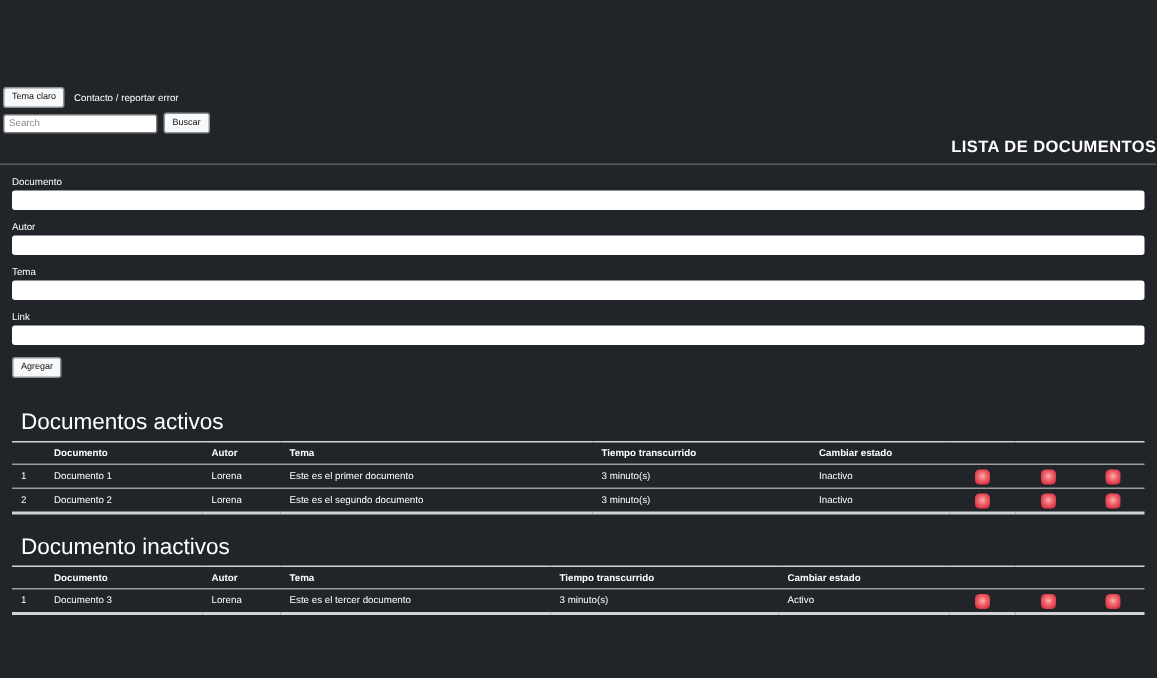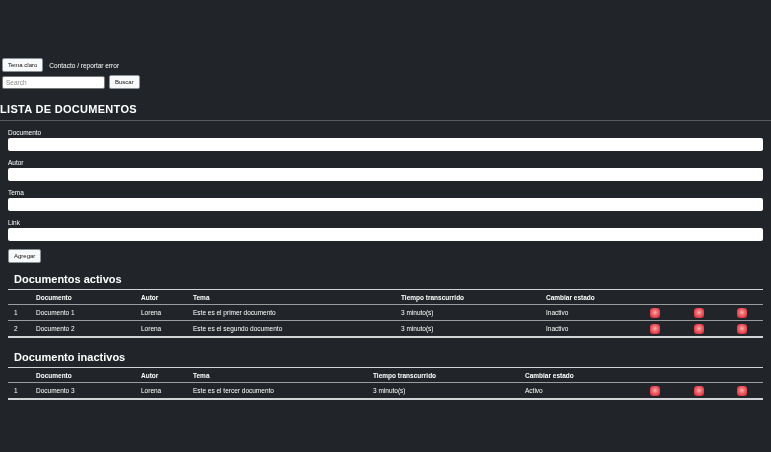--- a/index.html
+++ b/index.html
@@ -28,38 +28,38 @@
   .searchrow { margin:3px 0 0 2px; display:flex; align-items:center; gap:4px; }
   .search-input {
     width:103px; height:13px;
     border:1px solid #777; border-radius:2px;
     font-size:6.5px; padding:0 3px;
     background:#fff; color:#111;
   }
   .search-input::placeholder { color:#8a8a8a; }
   
   h1.page-title {
-    margin-top:14px;
-    text-align:left;
+    margin-top:3px;
+    text-align:right;
     font-size:11px;
     font-weight:bold;
     letter-spacing:.3px;
   }
   hr.divider { border:none; border-top:1px solid rgba(255,255,255,.25); margin-top:5px; }
   
   .doc-form { margin:0 8px; }
   .doc-form label { display:block; font-size:6.5px; margin:8px 0 2px; }
   .doc-form input {
     display:block; width:100%; height:13px;
     background:#fff; border:none; border-radius:2px;
     font-size:7px; padding:0 4px; color:#111;
   }
   .agregar { margin:8px 0 0 8px; }
   
-  h2.section-title { font-size:11px; font-weight:bold; margin:10px 0 0 14px; }
+  h2.section-title { font-size:15px; font-weight:normal; margin:21px 0 0 14px; }
   h2.second { margin-top:13px; }
   table.doc-table {
     width:755px; margin:4px 8px 0;
     border-collapse:collapse;
     font-size:6.5px;
     border-top:1px solid rgba(255,255,255,.8);
     border-bottom:2px solid rgba(255,255,255,.8);
   }
   .doc-table th, .doc-table td {
     text-align:left;

